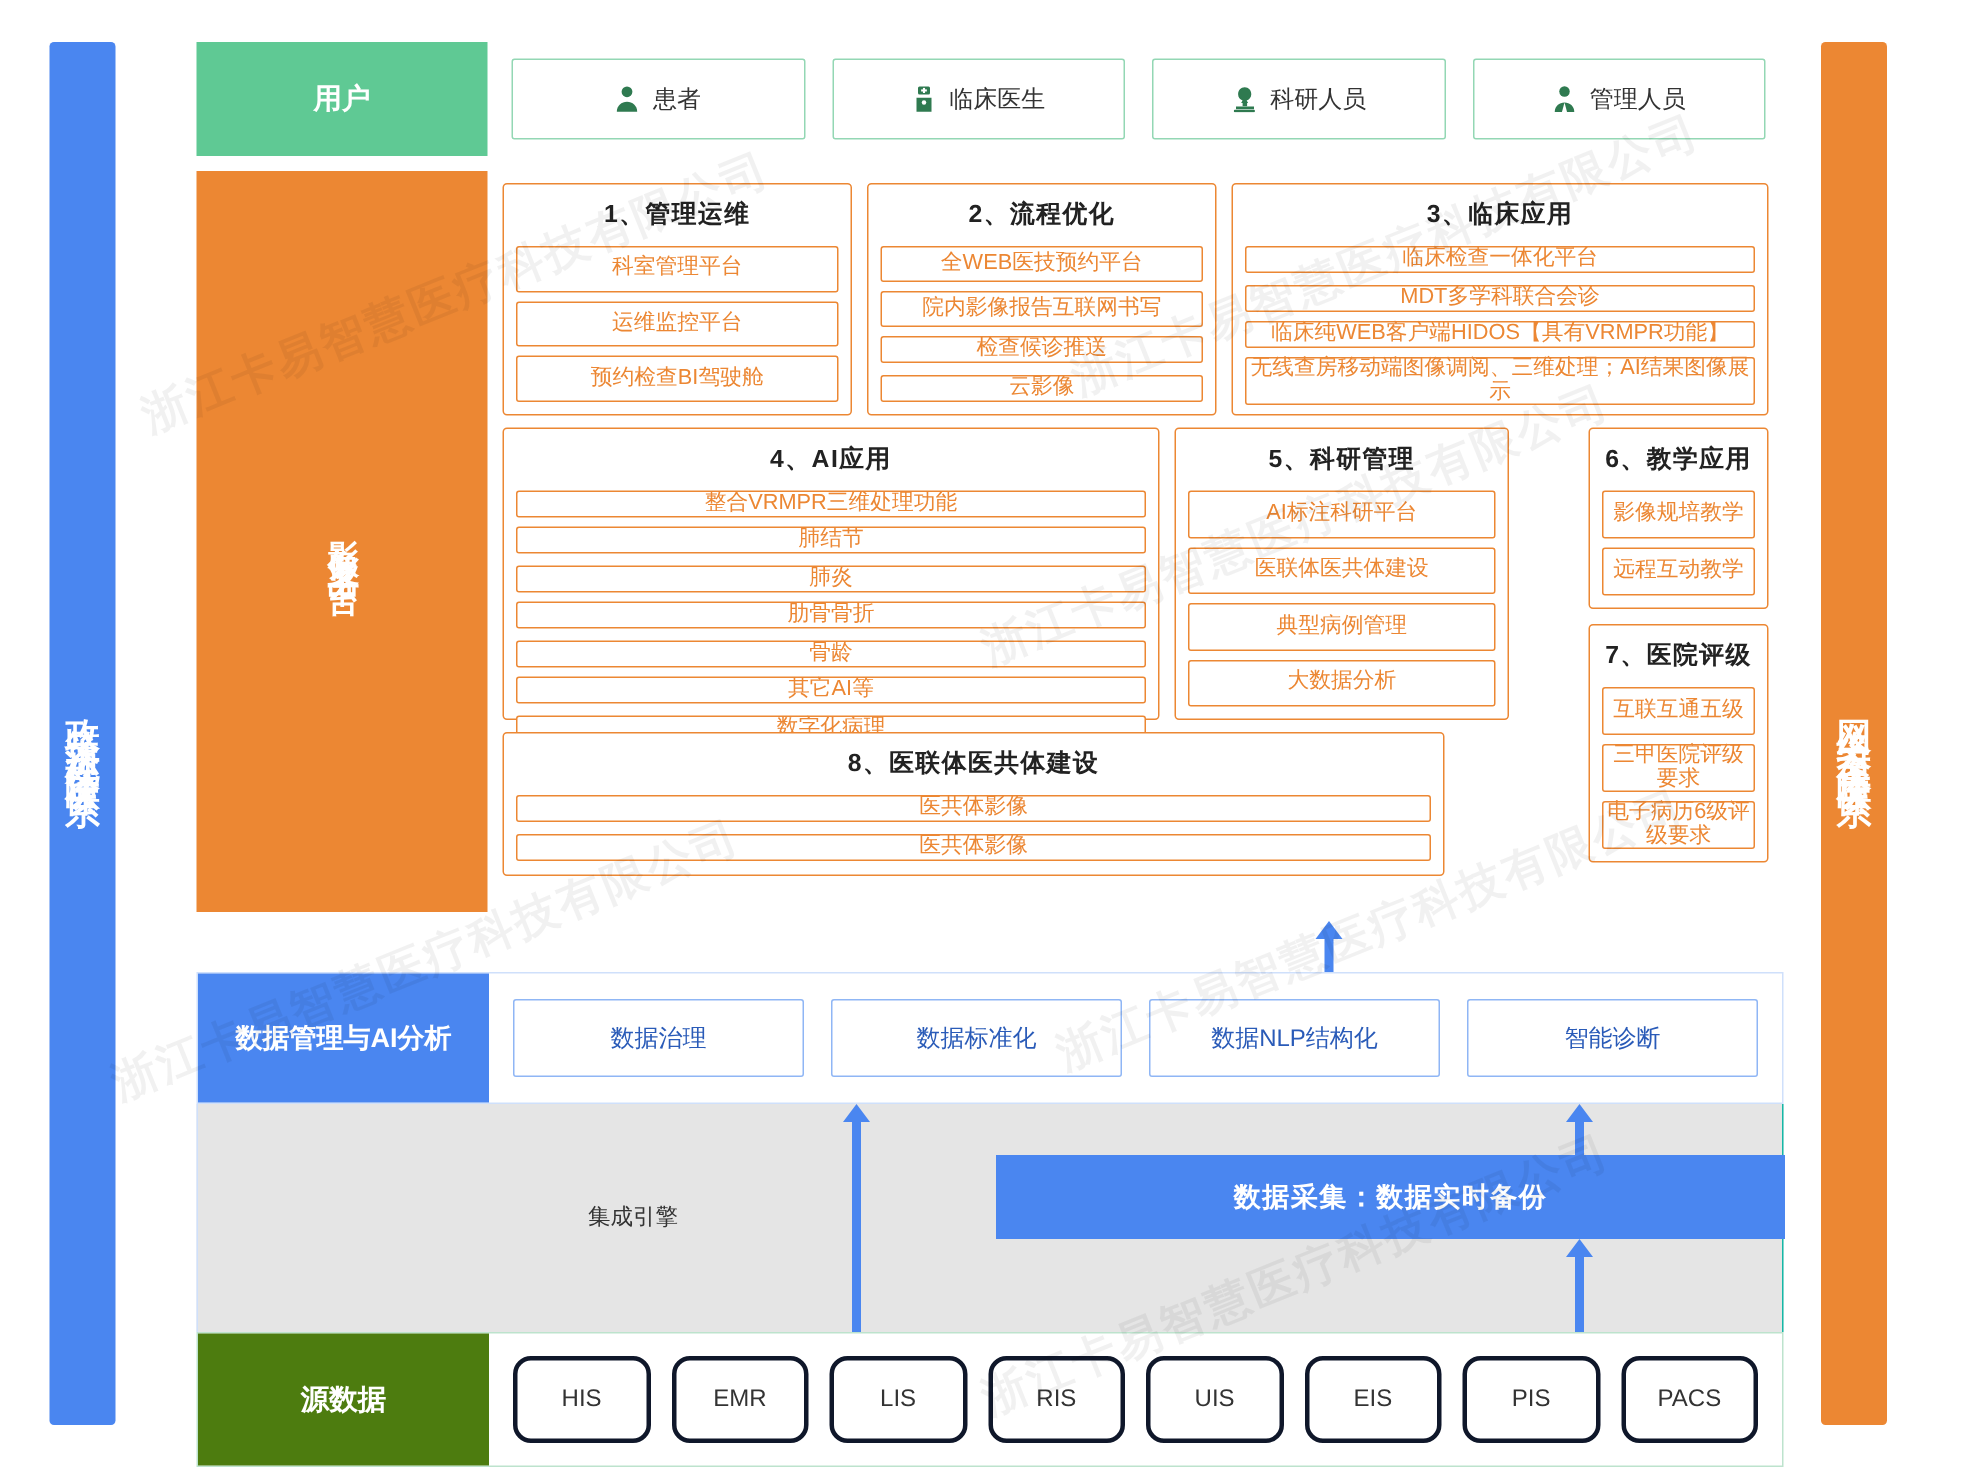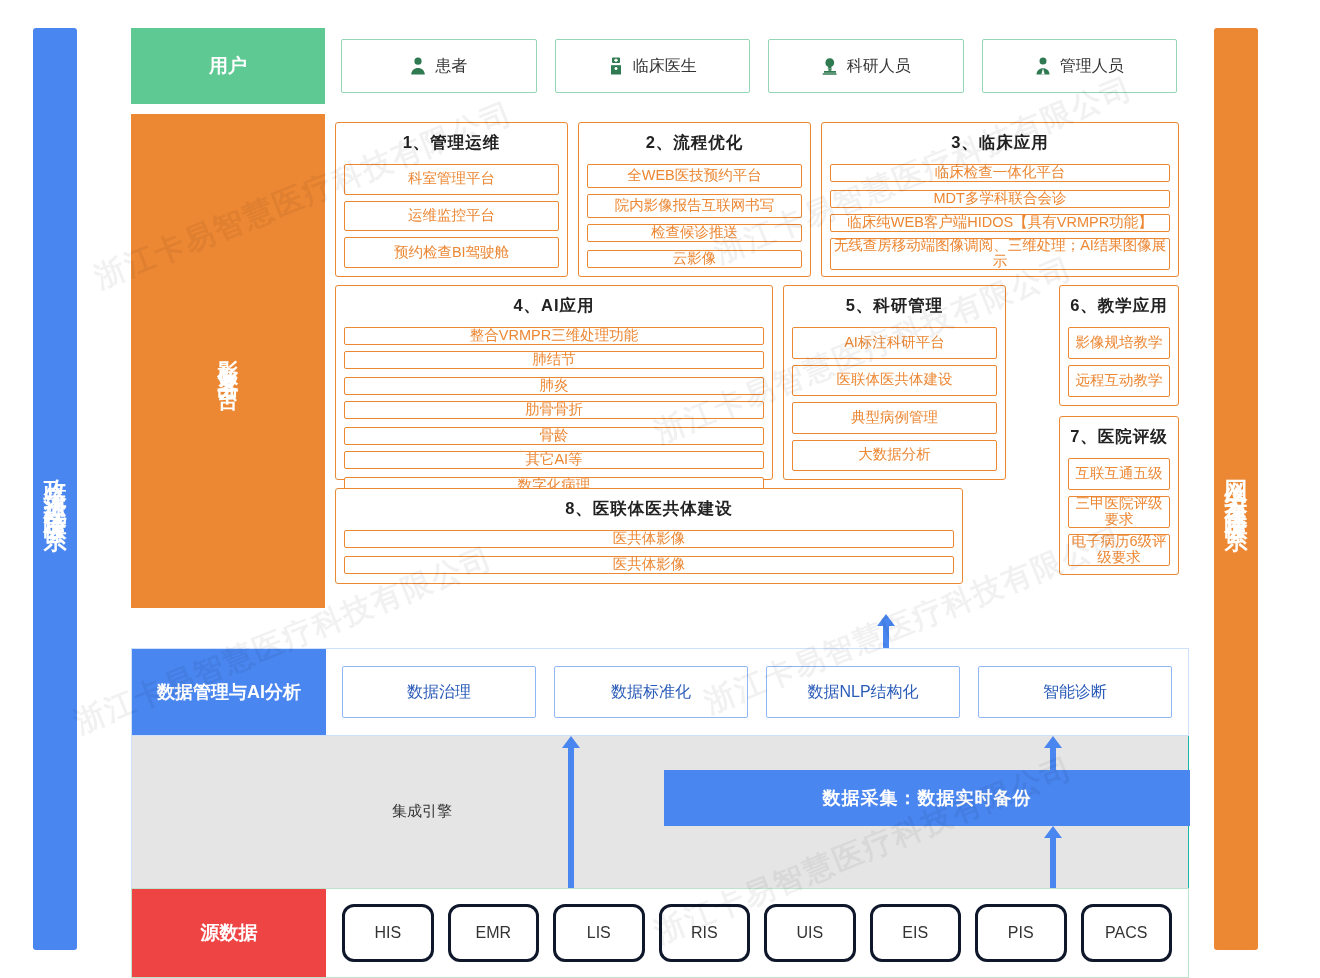--- a/index.html
+++ b/index.html
@@ -120,21 +120,21 @@
     display:flex;align-items:center;justify-content:center;letter-spacing:1px;
   }
   #integration-label{
     position:absolute;left:210px;top:66px;width:110px;text-align:right;
     font-size:15px;color:#333;
   }
 
   
   #src-row{position:absolute;left:0;top:860px;width:1058px;height:90px;display:flex;
            border:1px solid #bde3cd;box-sizing:border-box;}
-  #src-label{width:194px;background:#ef4444;font-size:19px;}
+  #src-label{width:194px;background:#4d7c0f;font-size:19px;}
   #src-items{flex:1;display:flex;align-items:center;gap:14px;padding:0 16px;}
   .src-card{
     flex:1;height:52px;border:3px solid #0f172a;border-radius:12px;
     display:flex;align-items:center;justify-content:center;
     color:#333;font-size:16px;background:#fff;
   }
 
   
   .arrow{position:absolute;z-index:20;}
   .arrow .shaft{position:absolute;left:6px;top:9px;width:6px;background:#4A86F0;}

